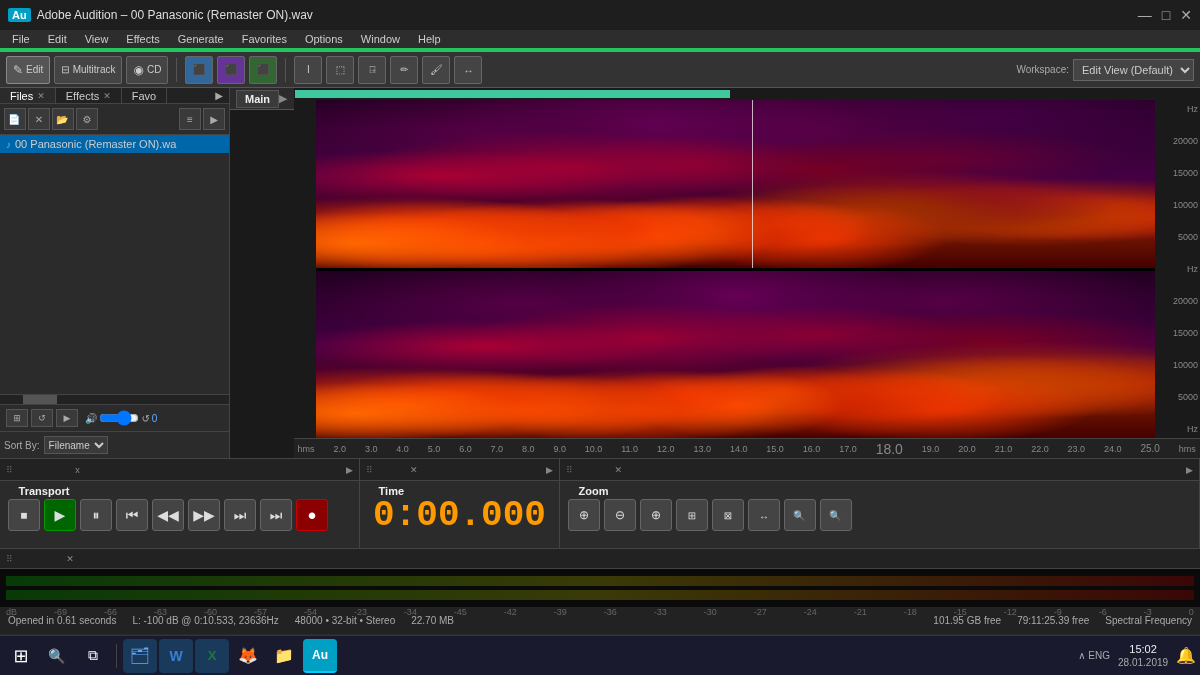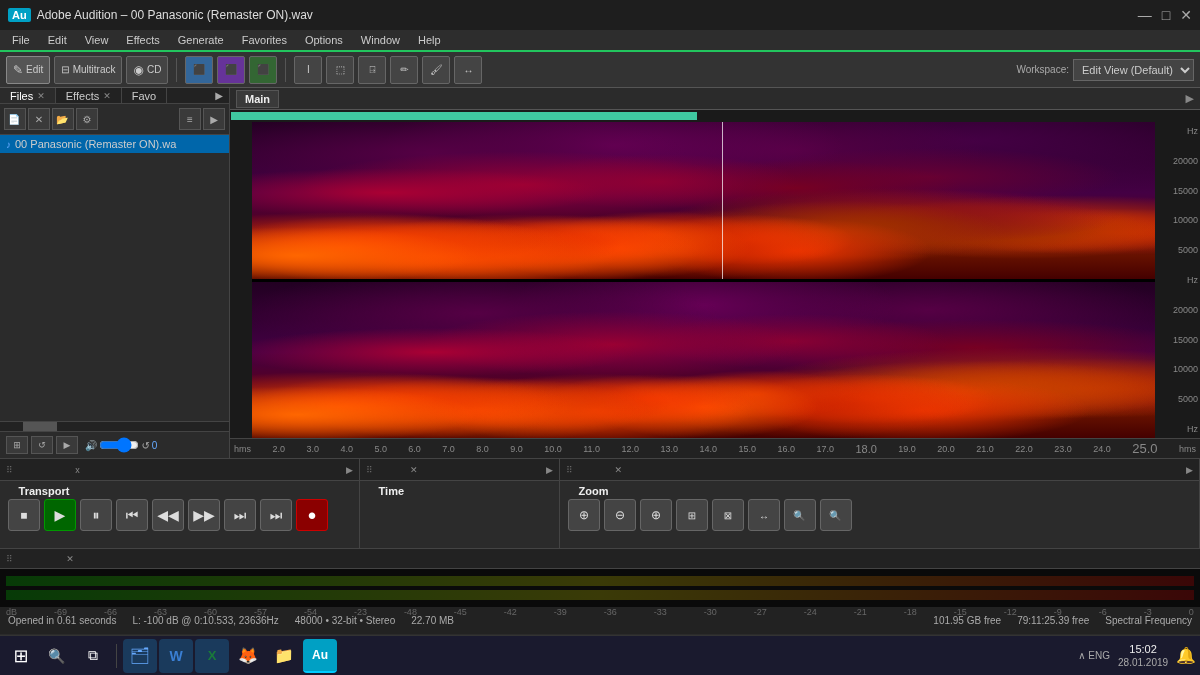--- a/index.html
+++ b/index.html
@@ -10,21 +10,21 @@
       height: 30px; background: #1e1e1e; display: flex; align-items: center; justify-content: space-between;
       padding: 0 8px; color: #ddd; font-size: 12px;
     }
     #title-bar .title { display: flex; align-items: center; gap: 6px; }
     #title-bar .window-controls { display: flex; gap: 10px; }
     #title-bar .win-btn { cursor: pointer; font-size: 14px; color: #aaa; }
 
     
     #menu-bar {
       height: 22px; background: #2d2d2d; display: flex; align-items: center;
-      border-bottom: 2px solid #22c55e; padding: 0 4px; gap: 2px;
+      border-bottom: 4px solid #22c55e; padding: 0 4px; gap: 2px;
     }
     .menu-item { padding: 2px 8px; cursor: pointer; color: #ccc; font-size: 11px; }
 
     
     #toolbar {
       height: 36px; background: #333; display: flex; align-items: center;
       border-bottom: 1px solid #555; padding: 0 6px; gap: 4px;
     }
     .toolbar-btn {
       height: 28px; min-width: 28px; background: #444; border: 1px solid #666;
@@ -62,21 +62,21 @@
     #file-list { flex: 1; overflow-y: auto; }
     .file-item { display: flex; align-items: center; padding: 3px 6px; gap: 4px; color: #ccc; font-size: 11px; cursor: pointer; }
     .file-item.selected { background: #0066aa; }
 
     #panel-footer { border-top: 1px solid #444; padding: 4px; display: flex; align-items: center; gap: 4px; }
     #sort-label { color: #aaa; font-size: 10px; }
     #sort-select { background: #3a3a3a; border: 1px solid #555; color: #ccc; font-size: 10px; height: 18px; }
     .btool-btn { width: 22px; height: 18px; background: #3a3a3a; border: 1px solid #555; color: #aaa; font-size: 9px; cursor: pointer; display: flex; align-items: center; justify-content: center; }
 
     
-    #waveform-container { flex: 1; background: #1a1a1a; display: flex; flex-direction: column; }
+    #waveform-container { flex: 1; background: #1a1a1a; display: flex; flex-direction: row; }
     #waveform-header { height: 22px; background: #2b2b2b; display: flex; align-items: center; border-bottom: 1px solid #555; padding: 0 6px; }
     .waveform-tab { color: #eee; font-size: 11px; font-weight: bold; padding: 2px 8px; background: #3a3a3a; border: 1px solid #555; }
 
     #timeline-area { flex: 1; display: flex; flex-direction: column; position: relative; }
     #progress-bar-container { height: 12px; background: #1a1a1a; position: relative; padding: 2px 0; }
     #progress-bar { height: 8px; background: #3fc8a0; width: 48%; margin-left: 1px; }
     #spectrogram-top { flex: 1; position: relative; overflow: hidden; }
     #spectrogram-bottom { flex: 1; position: relative; overflow: hidden; }
 
     
@@ -308,20 +308,26 @@
       <button class="btool-btn" style="width:22px;height:18px;background:#3a3a3a;border:1px solid #555;color:#aaa;font-size:9px;cursor:pointer;display:flex;align-items:center;justify-content:center;">⊞</button>
       <button class="btool-btn" style="width:22px;height:18px;background:#3a3a3a;border:1px solid #555;color:#aaa;font-size:9px;cursor:pointer;display:flex;align-items:center;justify-content:center;">↺</button>
       <button class="btool-btn" style="width:22px;height:18px;background:#3a3a3a;border:1px solid #555;color:#aaa;font-size:9px;cursor:pointer;display:flex;align-items:center;justify-content:center;">▶</button>
       <span style="display:flex;align-items:center;gap:2px;margin-left:4px;">
         <span style="font-size:10px;color:#aaa;">🔊</span>
         <input type="range" min="0" max="100" value="70" style="width: 40px; height: 12px;">
         <span style="font-size:10px;color:#aaa;">↺</span>
         <span style="color:#6af;font-size:10px;">0</span>
       </span>
     </div>
+    <div id="panel-footer" style="border-top:1px solid #444;padding:4px;display:flex;align-items:center;gap:4px;">
+      <span id="sort-label">Sort By:</span>
+      <select id="sort-select" style="background:#3a3a3a;border:1px solid #555;color:#ccc;font-size:10px;height:18px;">
+        <option>Filename</option>
+      </select>
+    </div>
   </div>
 
   <div id="waveform-container">
     <div id="waveform-header">
       <span class="waveform-tab">Main</span>
       <span style="margin-left:auto;color:#888;cursor:pointer;">▶</span>
     </div>
     <div id="timeline-area" style="flex:1;display:flex;flex-direction:column;">
 
       <div id="progress-bar-container">
@@ -393,28 +399,28 @@
           <span style="font-size:9px;color:#888;">8.0</span>
           <span style="font-size:9px;color:#888;">9.0</span>
           <span style="font-size:9px;color:#888;">10.0</span>
           <span style="font-size:9px;color:#888;">11.0</span>
           <span style="font-size:9px;color:#888;">12.0</span>
           <span style="font-size:9px;color:#888;">13.0</span>
           <span style="font-size:9px;color:#888;">14.0</span>
           <span style="font-size:9px;color:#888;">15.0</span>
           <span style="font-size:9px;color:#888;">16.0</span>
           <span style="font-size:9px;color:#888;">17.0</span>
-          <span style="font-size:11px;color:#888;">18.0</span>
+          <span style="font-size:14px;color:#888;">18.0</span>
           <span style="font-size:9px;color:#888;">19.0</span>
           <span style="font-size:9px;color:#888;">20.0</span>
           <span style="font-size:9px;color:#888;">21.0</span>
           <span style="font-size:9px;color:#888;">22.0</span>
           <span style="font-size:9px;color:#888;">23.0</span>
           <span style="font-size:9px;color:#888;">24.0</span>
-          <span style="font-size:13px;color:#888;">25.0</span>
+          <span style="font-size:10px;color:#888;">25.0</span>
           <span style="font-size:9px;color:#888;">hms</span>
         </div>
       </div>
     </div>
   </div>
 </div>
 
 <div id="transport-section">
 
   <div id="transport-panel">
@@ -437,20 +443,23 @@
     </div>
   </div>
 
   <div id="time-panel">
     <div id="time-header">
       <span style="color:#666;font-size:9px;">⠿</span>
       <span class="panel-title">Time</span>
       <span class="panel-close">✕</span>
       <span style="margin-left:auto;color:#888;font-size:9px;cursor:pointer;">▶</span>
     </div>
+    <div id="time-display">
+      <span id="time-value">0:00.000</span>
+    </div>
   </div>
 
   <div id="zoom-panel" style="flex:1;">
     <div id="zoom-header">
       <span style="color:#666;font-size:9px;">⠿</span>
       <span class="panel-title">Zoom</span>
       <span class="panel-close">✕</span>
       <span style="margin-left:auto;color:#888;font-size:9px;cursor:pointer;">▶</span>
     </div>
     <div id="zoom-controls">
@@ -482,21 +491,21 @@
   </div>
   <div id="db-scale">
     <span class="db-tick">dB</span>
     <span class="db-tick">-69</span>
     <span class="db-tick">-66</span>
     <span class="db-tick">-63</span>
     <span class="db-tick">-60</span>
     <span class="db-tick">-57</span>
     <span class="db-tick">-54</span>
     <span class="db-tick">-23</span>
-    <span class="db-tick">-48</span>
+    <span class="db-tick">-34</span>
     <span class="db-tick">-45</span>
     <span class="db-tick">-42</span>
     <span class="db-tick">-39</span>
     <span class="db-tick">-36</span>
     <span class="db-tick">-33</span>
     <span class="db-tick">-30</span>
     <span class="db-tick">-27</span>
     <span class="db-tick">-24</span>
     <span class="db-tick">-21</span>
     <span class="db-tick">-18</span>

